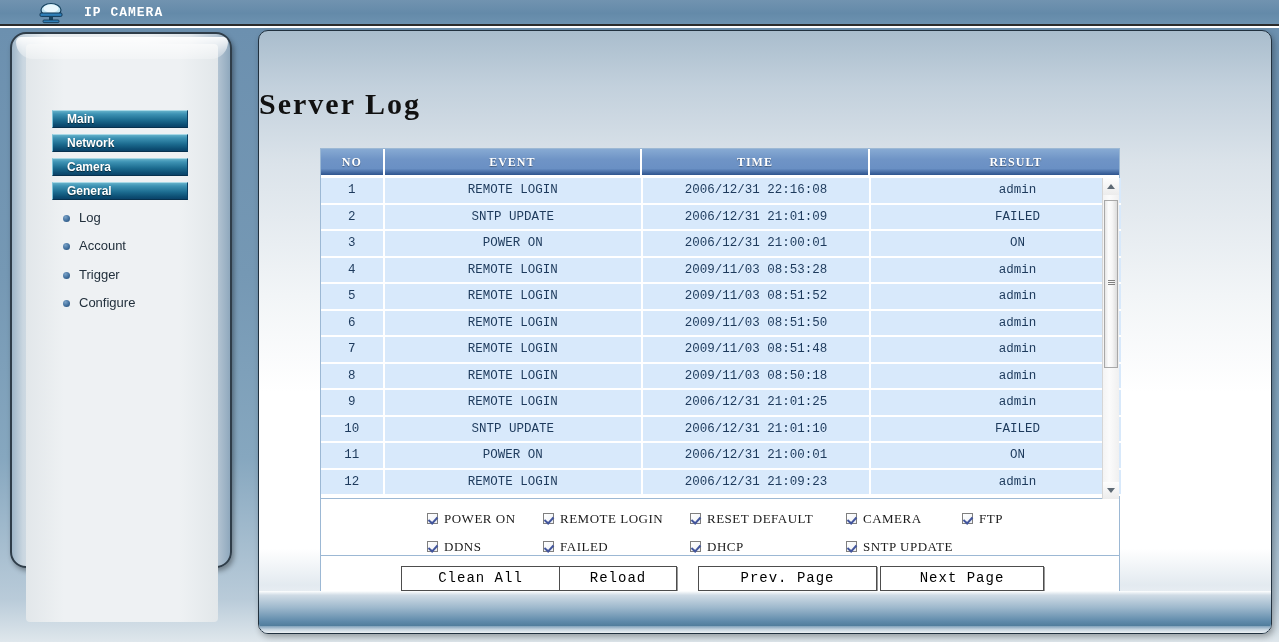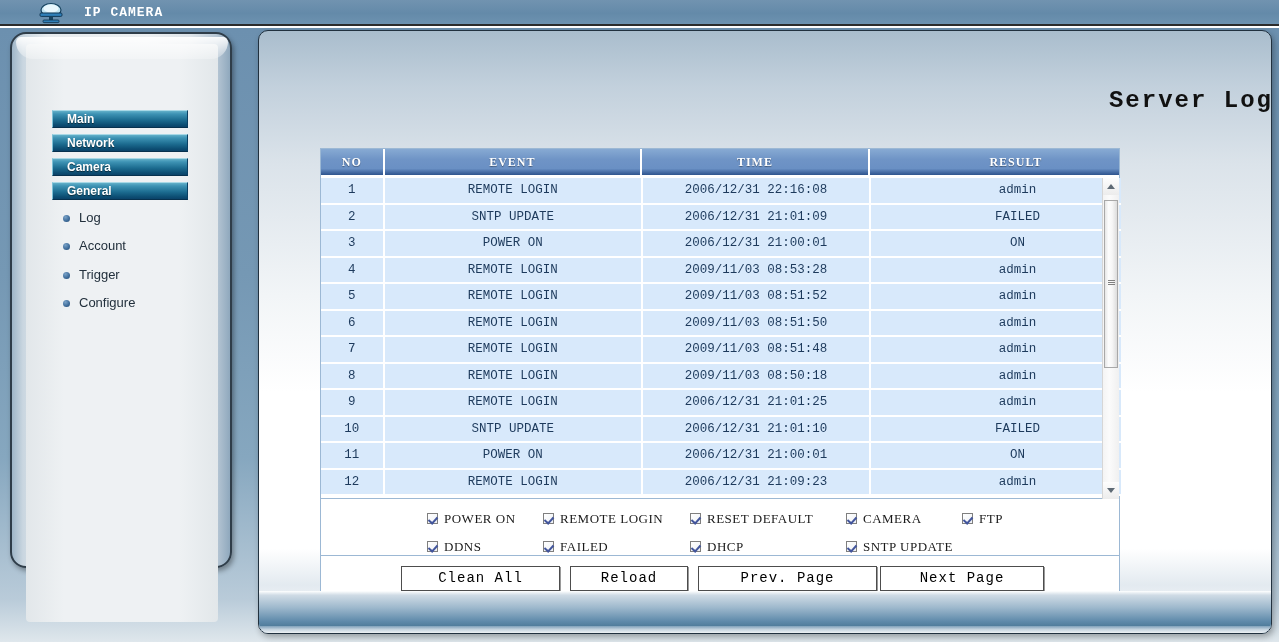--- a/index.html
+++ b/index.html
@@ -106,23 +106,23 @@
     position: absolute; left: 0; bottom: 0; width: 1014px; height: 42px;
     background: linear-gradient(180deg,#ffffff 0%,#cfdbe5 10%,#9db8cc 40%,#5f8aab 72%,#4a7795 88%,#89aac2 100%);
   }
   #main-bottomband2 {
     position: absolute; left: 0; bottom: 0; width: 1014px; height: 7px;
     background: linear-gradient(180deg,#7ea0ba 0%,#c6d4df 50%,#eef2f5 100%);
   }
 
   #title {
     position: absolute; left: 0; top: 56px; width: 1014px;
-    text-align: right;
-    font-family: Liberation Mono, monospace;
-    font-size: 24px; font-weight: bold; color: #111111;
+    text-align: left;
+    font-family: Liberation Serif, serif;
+    font-size: 30px; font-weight: bold; color: #111111;
     letter-spacing: 2px;
   }
 
   
   #logbox {
     position: absolute; left: 61px; top: 117px; width: 800px; height: 351px;
     border: 1px solid #9cb8d4;
     background: #ffffff;
   }
   table.logtbl { border-collapse: separate; border-spacing: 0; width: 100%; }
@@ -233,21 +233,21 @@
   .actbtn {
     position: absolute; top: 10px; height: 25px;
     background: #ffffff;
     border: 1px solid #4d4d4d;
     box-shadow: 1px 1px 0 #9a9a9a;
     font-family: "Liberation Mono", "DejaVu Sans Mono", monospace;
     font-size: 14px; color: #000000; letter-spacing: 1px;
     cursor: pointer; text-align: center; line-height: 23px;
   }
   #btn-cleanall { left: 80px;  width: 159px; }
-  #btn-reload   { left: 249px; width: 118px; }
+  #btn-reload   { left: 238px; width: 118px; }
   #btn-prevpage { left: 377px; width: 179px; }
   #btn-nextpage { left: 559px; width: 164px; }
 </style>
 </head>
 <body>
 
 <div id="topbar">
   <div id="logo">
     <svg width="26" height="22" viewBox="0 0 26 22">
       <ellipse cx="13" cy="8" rx="10" ry="6.5" fill="#bfe3f2" stroke="#17425f" stroke-width="1.2"></ellipse>

